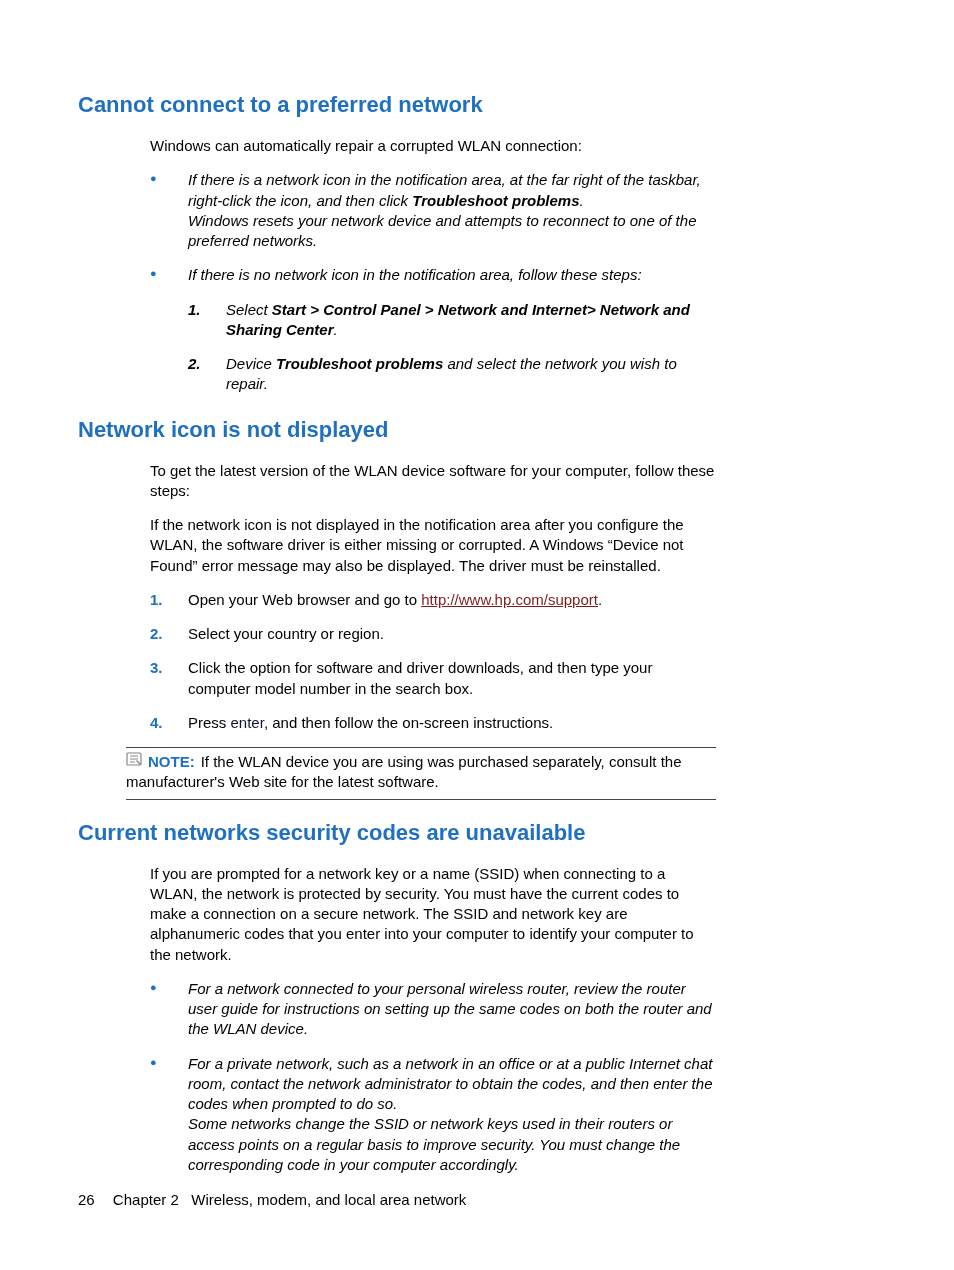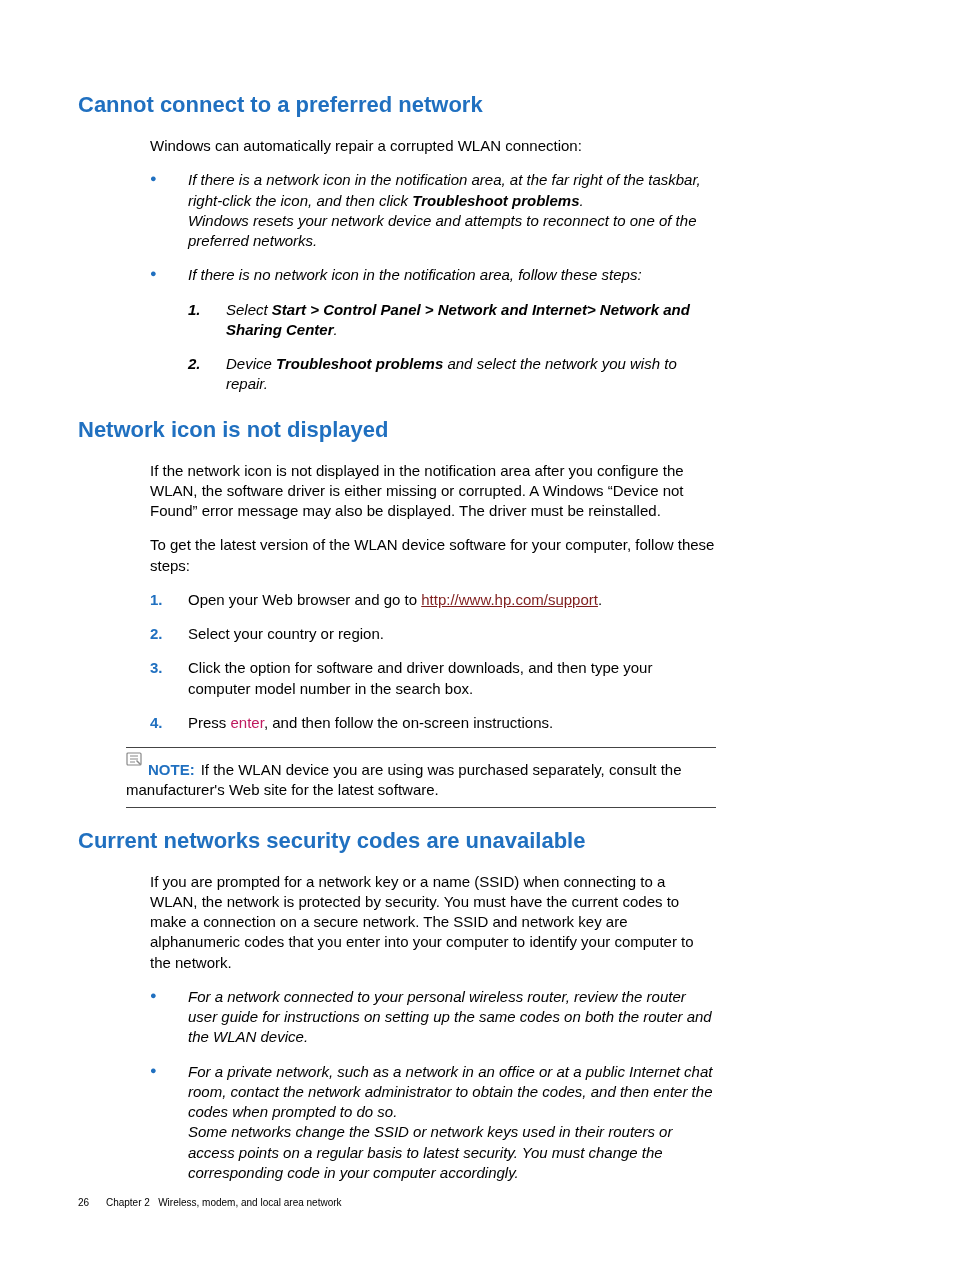--- a/index.html
+++ b/index.html
@@ -48,26 +48,26 @@
     font-weight: bold;
     color: #2070c0;
   }
   ol.nested { list-style: none; padding: 0; margin: 14px 0 0 0; }
   ol.nested > li { position: relative; padding-left: 38px; margin-bottom: 14px; line-height:1.35; }
   ol.nested > li .num {
     position: absolute; left: 0; top: 0; font-weight: bold; color: #000;
   }
   .bold { font-weight: bold; }
   a.link { color: #7f1d1d; text-decoration: underline; }
-  .keycap { color: #be185d; }
+  .keycap { color: #0f172a; }
   .note-box {
     margin: 0 0 20px 48px;
     border-top: 1px solid #444;
     border-bottom: 1px solid #444;
-    padding: 12px 0 6px 0;
+    padding: 4px 0 6px 0;
     line-height: 1.35;
     position: relative;
   }
   .note-icon {
     position: absolute;
     left: 0;
     top: 4px;
     width: 16px;
     height: 14px;
     color: #888;
@@ -75,21 +75,21 @@
   .note-label {
     font-weight: bold;
     color: #2070c0;
     margin-left: 22px;
   }
   .note-content { margin-left: 6px; }
   .footer {
     position: absolute;
     bottom: 62px;
     left: 78px;
-    font-size: 10px;
+    font-size: 15px;
   }
   .footer .pgnum { margin-right: 14px; }
   h2.spaced { margin-top: 22px; }
 </style>
 </head>
 <body>
 
 <div class="page">
 
   <h2>Cannot connect to a preferred network</h2>
@@ -111,22 +111,22 @@
         <li>
           <span class="num">2.</span>
           <span>Device </span><span class="bold">Troubleshoot problems</span><span> and select the network you wish to repair.</span>
         </li>
       </ol>
     </li>
   </ul>
 
   <h2 class="spaced">Network icon is not displayed</h2>
   <div class="body-text">
+    <p>To get the latest version of the WLAN device software for your computer, follow these steps:</p>
     <p>If the network icon is not displayed in the notification area after you configure the WLAN, the software driver is either missing or corrupted. A Windows “Device not Found” error message may also be displayed. The driver must be reinstalled.</p>
-    <p>To get the latest version of the WLAN device software for your computer, follow these steps:</p>
   </div>
   <ol class="numlist">
     <li>
       <span class="num">1.</span>
       <span>Open your Web browser and go to </span><a class="link">http://www.hp.com/support</a><span>.</span>
     </li>
     <li>
       <span class="num">2.</span>
       <span>Select your country or region.</span>
     </li>
@@ -154,21 +154,21 @@
   <h2>Current networks security codes are unavailable</h2>
   <div class="body-text">
     <p>If you are prompted for a network key or a name (SSID) when connecting to a WLAN, the network is protected by security. You must have the current codes to make a connection on a secure network. The SSID and network key are alphanumeric codes that you enter into your computer to identify your computer to the network.</p>
   </div>
   <ul class="bullets">
     <li>
       <span>For a network connected to your personal wireless router, review the router user guide for instructions on setting up the same codes on both the router and the WLAN device.</span>
     </li>
     <li>
       <span>For a private network, such as a network in an office or at a public Internet chat room, contact the network administrator to obtain the codes, and then enter the codes when prompted to do so.</span>
-      <p>Some networks change the SSID or network keys used in their routers or access points on a regular basis to latest security. You must change the corresponding code in your computer accordingly.</p>
+      <p>Some networks change the SSID or network keys used in their routers or access points on a regular basis to improve security. You must change the corresponding code in your computer accordingly.</p>
     </li>
   </ul>
 
   <div class="footer">
     <span class="pgnum">26</span>
     <span>Chapter 2&nbsp;&nbsp;&nbsp;Wireless, modem, and local area network</span>
   </div>
 
 </div>
 

